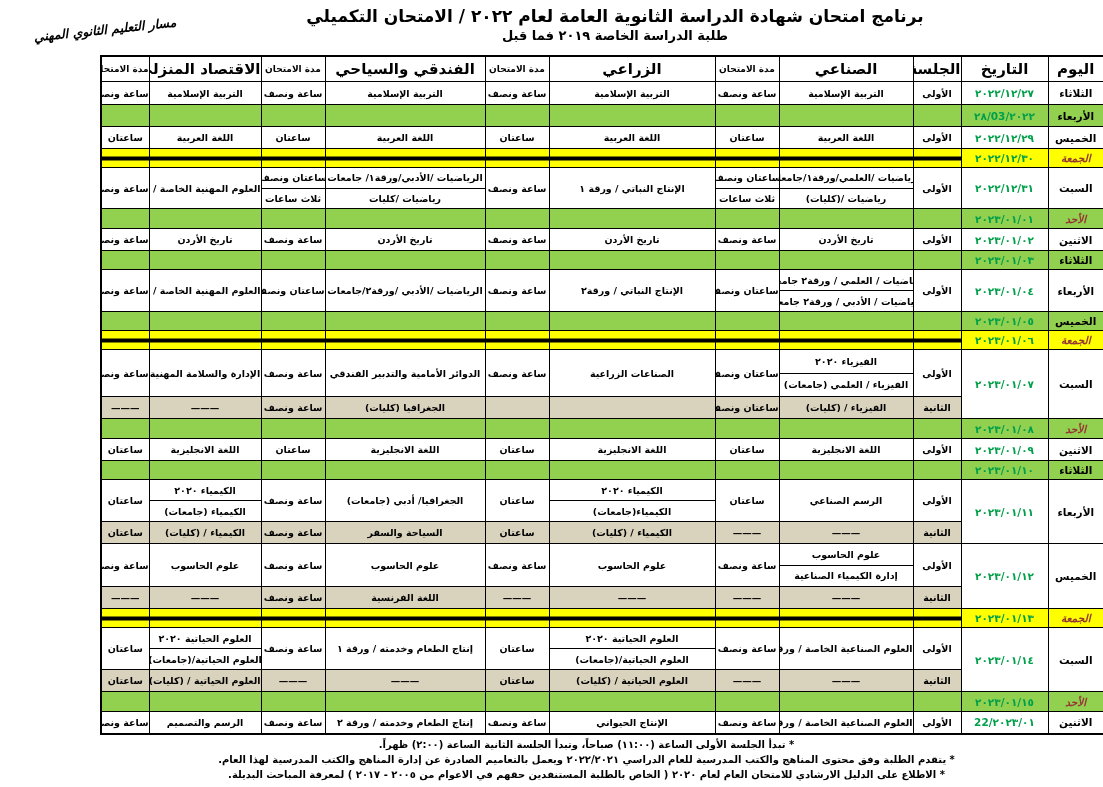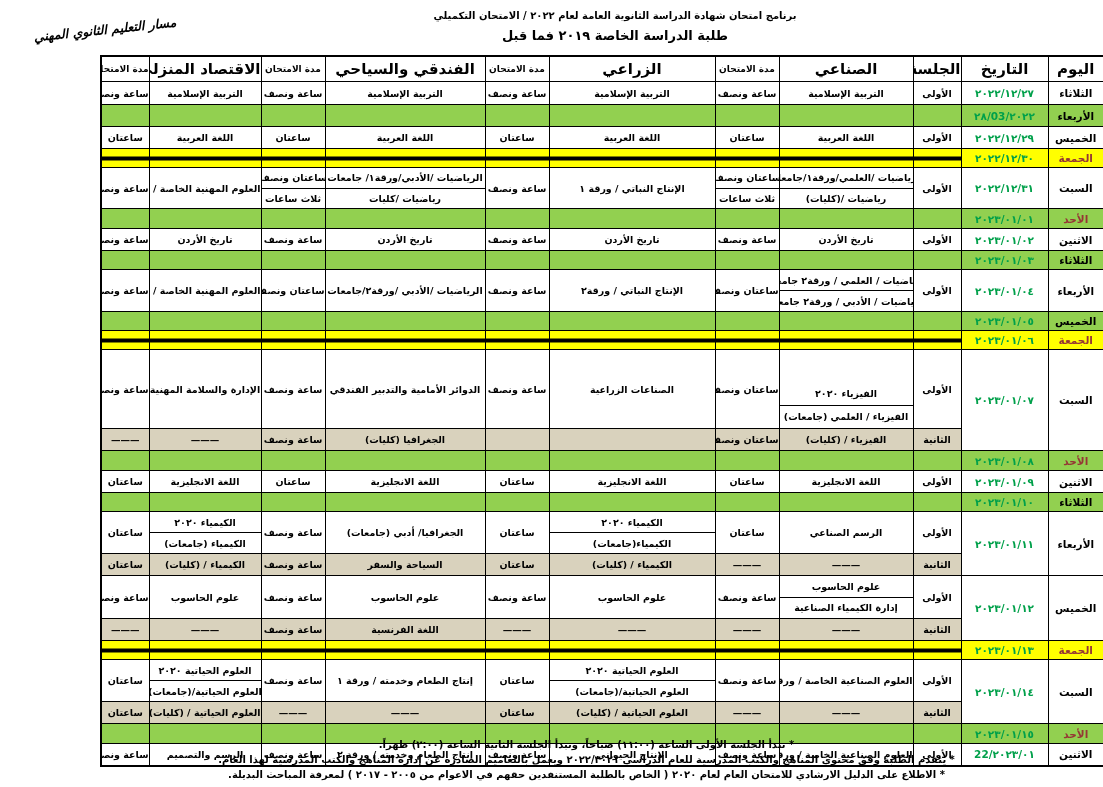--- a/index.html
+++ b/index.html
@@ -2,21 +2,21 @@
 <html lang="ar"><head>
 <meta charset="utf-8">
 <style>
   html,body{margin:0;padding:0;}
   body{
     width:1103px;height:787px;position:relative;overflow:hidden;
     background:#ffffff;font-family:"DejaVu Sans",sans-serif;color:#000;
   }
   
   .titles{position:absolute;top:6px;left:150px;width:930px;text-align:center;direction:rtl;}
-  .title1{font-size:10px;font-weight:bold;line-height:20px;}
+  .title1{font-size:17px;font-weight:bold;line-height:20px;}
   .title2{font-size:13px;font-weight:bold;line-height:19px;}
   .track{
     position:absolute;top:22px;left:30px;width:150px;text-align:center;
     direction:rtl;font-style:italic;font-weight:bold;font-size:12.5px;
     transform:rotate(-6deg);
   }
   
   table.sched{
     position:absolute;top:55px;left:100px;width:1003px;
     border-collapse:collapse;table-layout:fixed;direction:rtl;
@@ -24,21 +24,21 @@
   }
   .sched th,.sched td{
     border:1px solid #000;padding:0;text-align:center;vertical-align:middle;
     font-weight:bold;overflow:hidden;white-space:nowrap;
   }
   .sched th{font-size:15px;height:24px;}
   .sched th.small{font-size:9px;}
   .sched td{font-size:9.5px;}
   td.day{font-size:10.5px;}
   td.date{font-size:10.5px;color:#00A04A;}
-  td.red{color:#953735;}
+  td.red{color:#953735;font-style:italic;}
   .green{background:#92d050;}
   .yellow{background:#ffff00;}
   .beige{background:#d9d2bd;}
   .lined{
     background-image:linear-gradient(to bottom,
       transparent calc(50% - 2px),#000 calc(50% - 2px),
       #000 calc(50% + 2px),transparent calc(50% + 2px));
   }
   td.split2{padding:0;}
   .v2{display:flex;flex-direction:column;}
@@ -256,21 +256,21 @@
         <td class="yellow lined"></td>
         <td class="yellow lined"></td>
         <td class="yellow lined"></td>
         <td class="yellow lined"></td>
       </tr>
       <tr style="height: 47px;">
         <td class="day" rowspan="2">السبت</td>
         <td class="date" rowspan="2">٢٠٢٣/٠١/٠٧</td>
         <td>الأولى</td>
         <td class="split2">
-          <div class="v2" style="height: 46px; margin-top: 32px;">
+          <div class="v2" style="height: 46px;">
             <div class="half top">الفيزياء ٢٠٢٠</div>
             <div class="half">الفيزياء / العلمي (جامعات)</div>
           </div>
         </td>
         <td>ساعتان ونصف</td>
         <td>الصناعات الزراعية</td>
         <td>ساعة ونصف</td>
         <td>الدوائر الأمامية والتدبير الفندقي</td>
         <td>ساعة ونصف</td>
         <td>الإدارة والسلامة المهنية</td>

